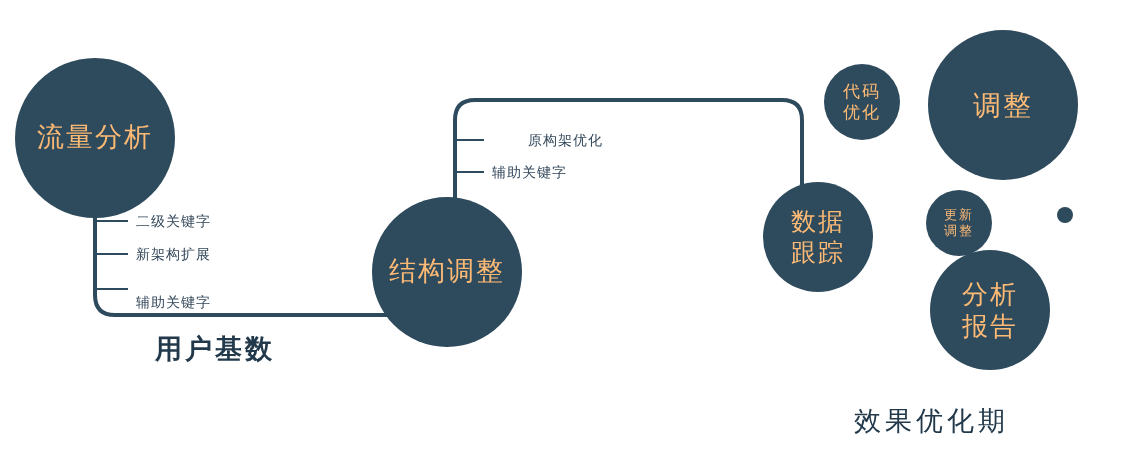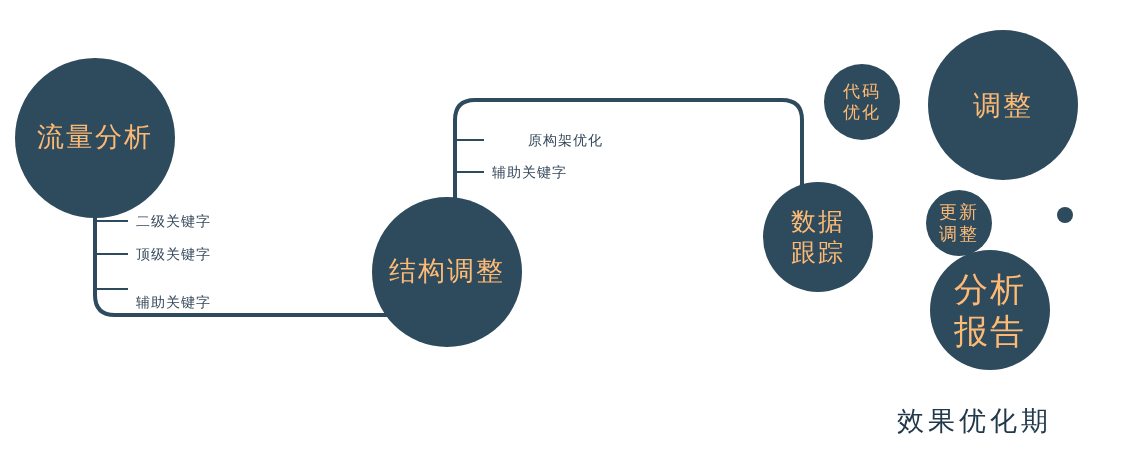--- a/index.html
+++ b/index.html
@@ -27,22 +27,22 @@
     justify-content:center;
     text-align:center;
     line-height:1.25;
   }
   .node span{display:block;letter-spacing:2px;}
   .node-traffic     {left:15px;  top:58px;  width:160px; height:160px; font-size:27px;}
   .node-structure   {left:372px; top:197px; width:150px; height:150px; font-size:27px;}
   .node-tracking    {left:763px; top:182px; width:110px; height:110px; font-size:25px;align-items:center;}
   .node-code        {left:824px; top:64px;  width:76px;  height:76px;  font-size:17px;}
   .node-link        {left:928px; top:30px;  width:150px; height:150px; font-size:28px;}
-  .node-update      {left:926px; top:190px; width:66px;  height:66px;  font-size:18px;}
-  .node-report      {left:930px; top:250px; width:120px; height:120px; font-size:34px;}
+  .node-update      {left:926px; top:190px; width:66px;  height:66px;  font-size:13px;}
+  .node-report      {left:930px; top:250px; width:120px; height:120px; font-size:26px;}
   .node-dot         {left:1057px;top:207px; width:16px;  height:16px;}
   .edge-label{
     position:absolute;
     color:var(--ink);
     font-weight:bold;
     font-size:27px;
     letter-spacing:3px;
     white-space:nowrap;
   }
   .edge-label-user    {left:155px; top:331px;}
@@ -54,21 +54,21 @@
     letter-spacing:1px;
     white-space:nowrap;
   }
   .bl-traffic-0   {left:136px; top:213px;}
   .bl-traffic-1   {left:136px; top:246px;}
   .bl-traffic-2   {left:136px; top:281px;margin-top:13px;}
   .bl-structure-0 {left:492px; top:132px;margin-left:36px;}
   .bl-structure-1 {left:492px; top:164px;}
   .footer-label{
     position:absolute;
-    left:897px; top:403px;
+    left:854px; top:403px;
     color:var(--ink);
     font-size:27px;
     letter-spacing:4px;
     white-space:nowrap;
   }
 </style>
 </head>
 <body>
 
 <div class="canvas">
@@ -114,22 +114,23 @@
     <span>调整</span>
   </div>
 
   <div class="node node-report">
     <span>分析</span>
     <span>报告</span>
   </div>
 
   <div class="node node-dot"></div>
 
+  <div class="edge-label edge-label-user">用户基数</div>
 
   <div class="branch-label bl-traffic-0">二级关键字</div>
-  <div class="branch-label bl-traffic-1">顶级关键字</div>
+  <div class="branch-label bl-traffic-1">新架构扩展</div>
   <div class="branch-label bl-traffic-2">辅助关键字</div>
   <div class="branch-label bl-structure-0">原构架优化</div>
   <div class="branch-label bl-structure-1">辅助关键字</div>
 
   <div class="footer-label">效果优化期</div>
 
 </div>
 
 </body></html>

